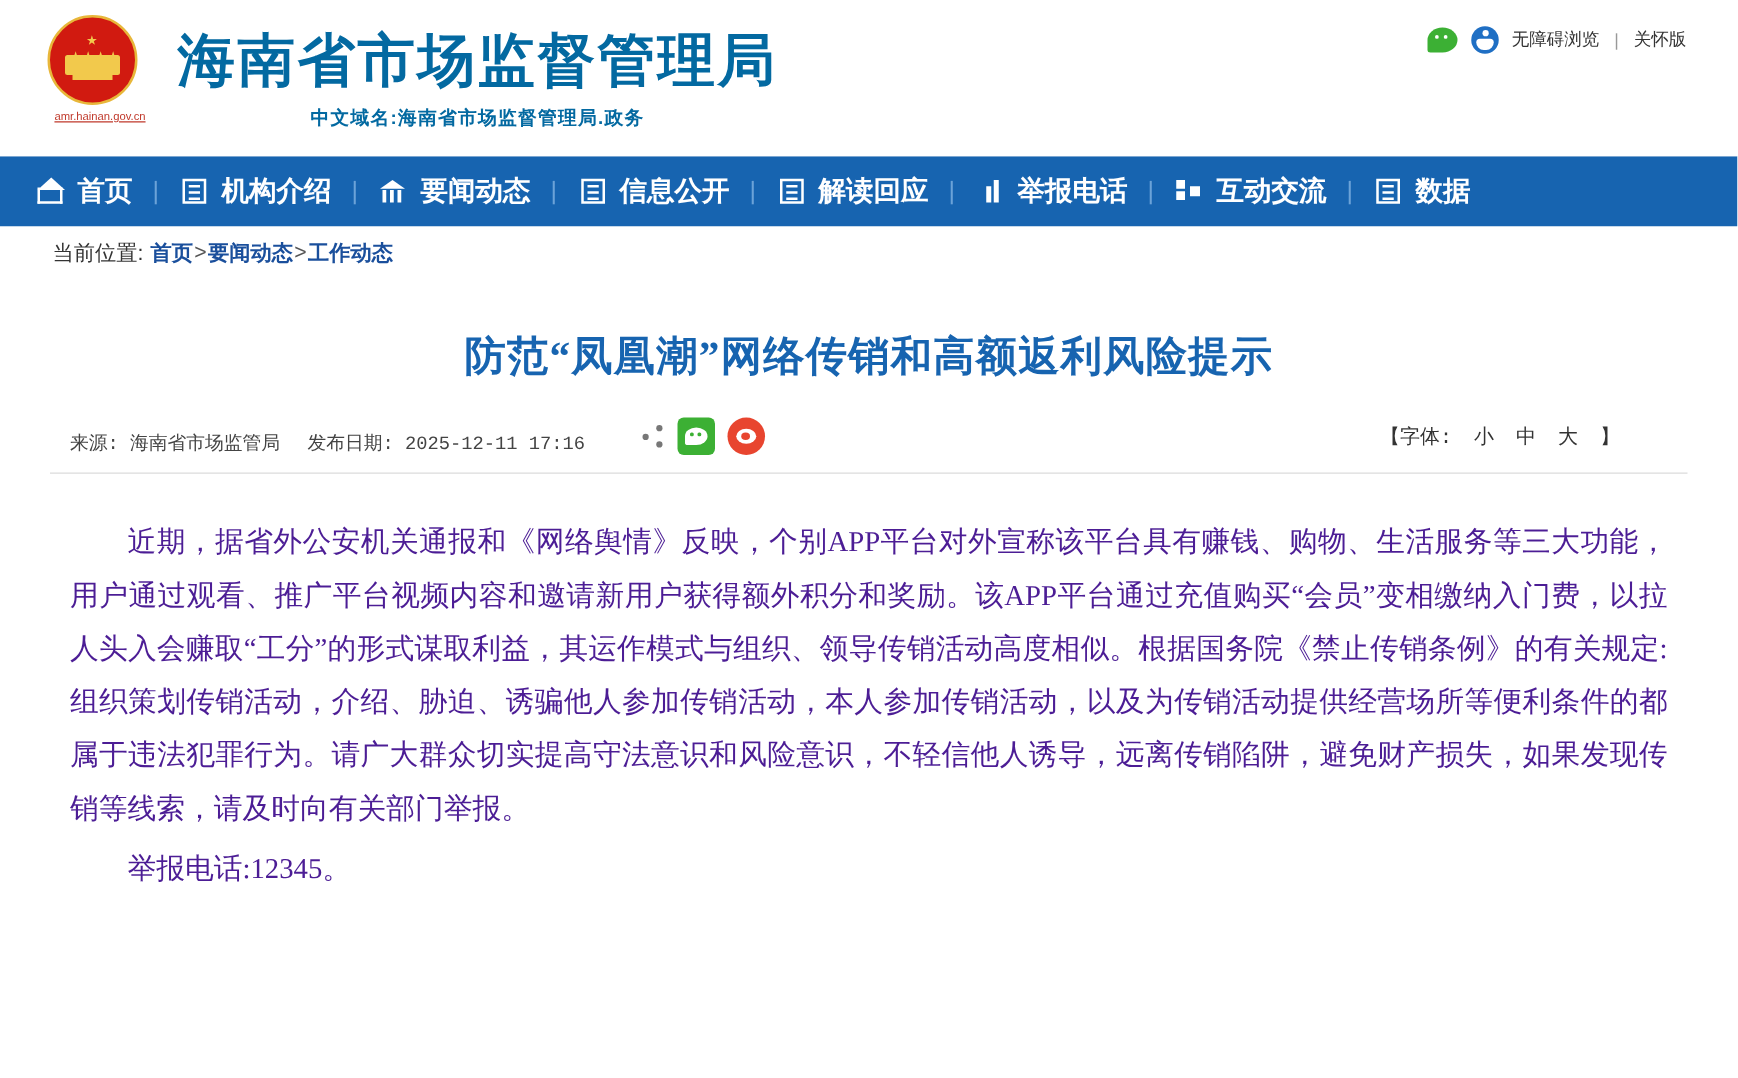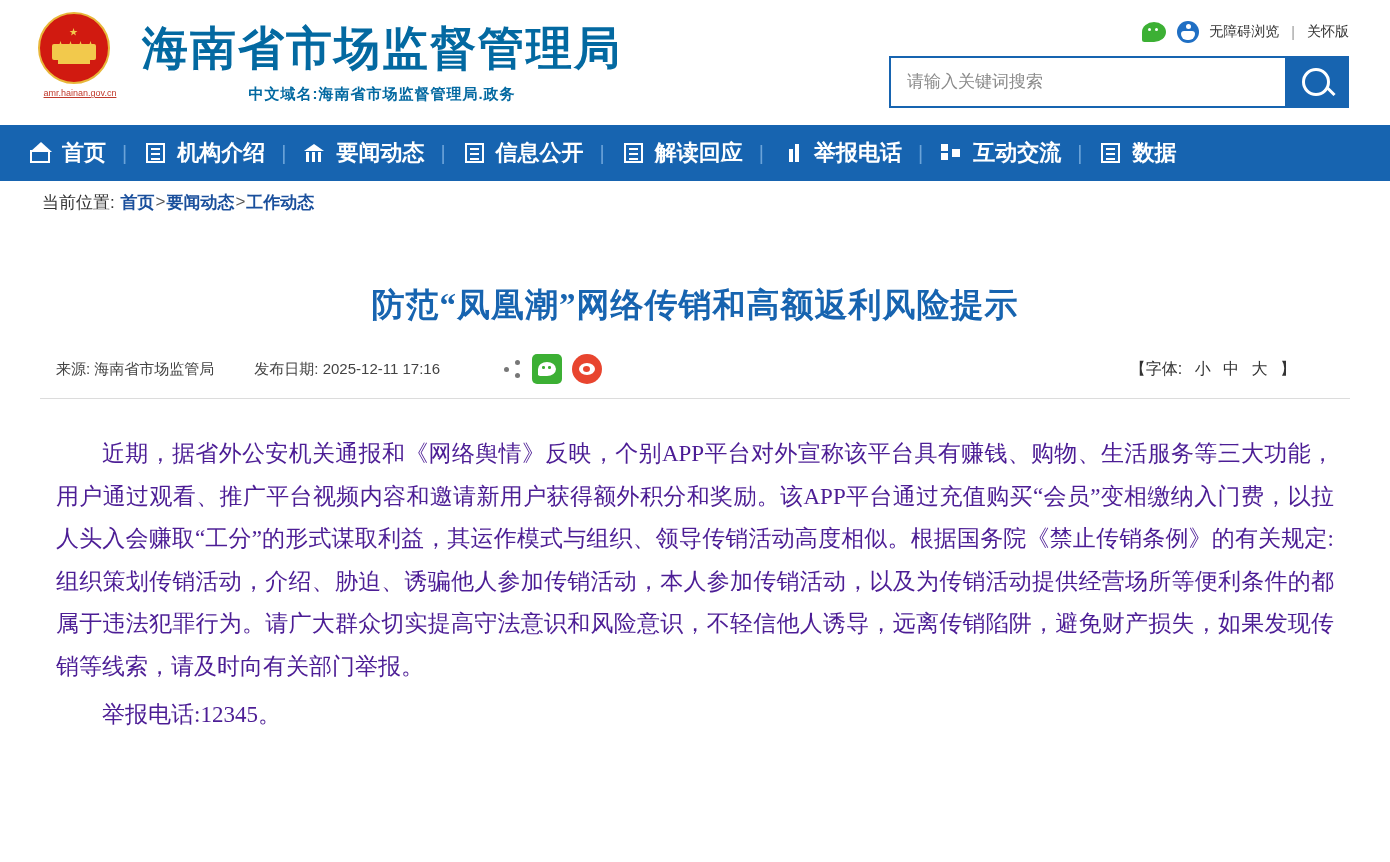--- a/index.html
+++ b/index.html
@@ -340,38 +340,39 @@
   
   .article {
     padding: 0 40px;
   }
   .art-title {
     text-align: center;
     font-family: "Liberation Serif", serif;
     font-size: 33px;
     font-weight: bold;
     color: #1764b0;
-    margin-top: 60px;
+    margin-top: 40px;
     letter-spacing: 1px;
   }
   .meta-row {
     margin-top: 26px;
     display: flex;
     align-items: center;
     font-size: 15px;
     color: #444;
     border-bottom: 1px solid #dcdcdc;
     padding-bottom: 14px;
     position: relative;
   }
   .meta-left {
     display: flex;
-    align-items: center;
-    gap: 40px;
+    align-items: flex-end;
+    gap: 22px;
     padding-left: 16px;
+    font-family: Liberation Mono, monospace;
   }
   .share-group {
     display: flex;
     align-items: center;
     gap: 10px;
     margin-left: 22px;
   }
   .share-ico {
     width: 20px; height: 20px;
     position: relative;
@@ -432,20 +433,21 @@
     left: 4px; top: 3px;
     width: 7px; height: 6px;
     border-radius: 50%;
     background: #e8452f;
   }
   .font-size-ctl {
     position: absolute;
     right: 50px;
     font-size: 16px;
     color: #333;
+    font-family: Liberation Mono, monospace;
   }
   .font-size-ctl span { margin: 0 4px; cursor: pointer; }
 
   .art-body {
     margin-top: 34px;
     font-family: "Liberation Serif", serif;
     font-size: 23px;
     line-height: 1.85;
     color: #4c1d95;
     text-align: justify;
@@ -478,26 +480,20 @@
       <span class="util-icon">
           <span class="wechat-ico"></span>
         </span>
       <span class="util-icon">
           <span class="access-ico"></span>
         </span>
       <span class="util-links">无障碍浏览</span>
       <span class="util-sep">|</span>
       <span class="util-links">关怀版</span>
     </div>
-    <div class="search-row">
-      <input class="search-input" type="text" placeholder="请输入关键词搜索" style="">
-      <button class="search-btn">
-        <span class="search-glyph"></span>
-      </button>
-    </div>
   </div>
 </div>
 
 <div class="nav">
   <div class="nav-item">
     <span class="nav-ico ico-home"></span>
     <span>首页</span>
   </div>
   <span class="nav-sep">|</span>
 

